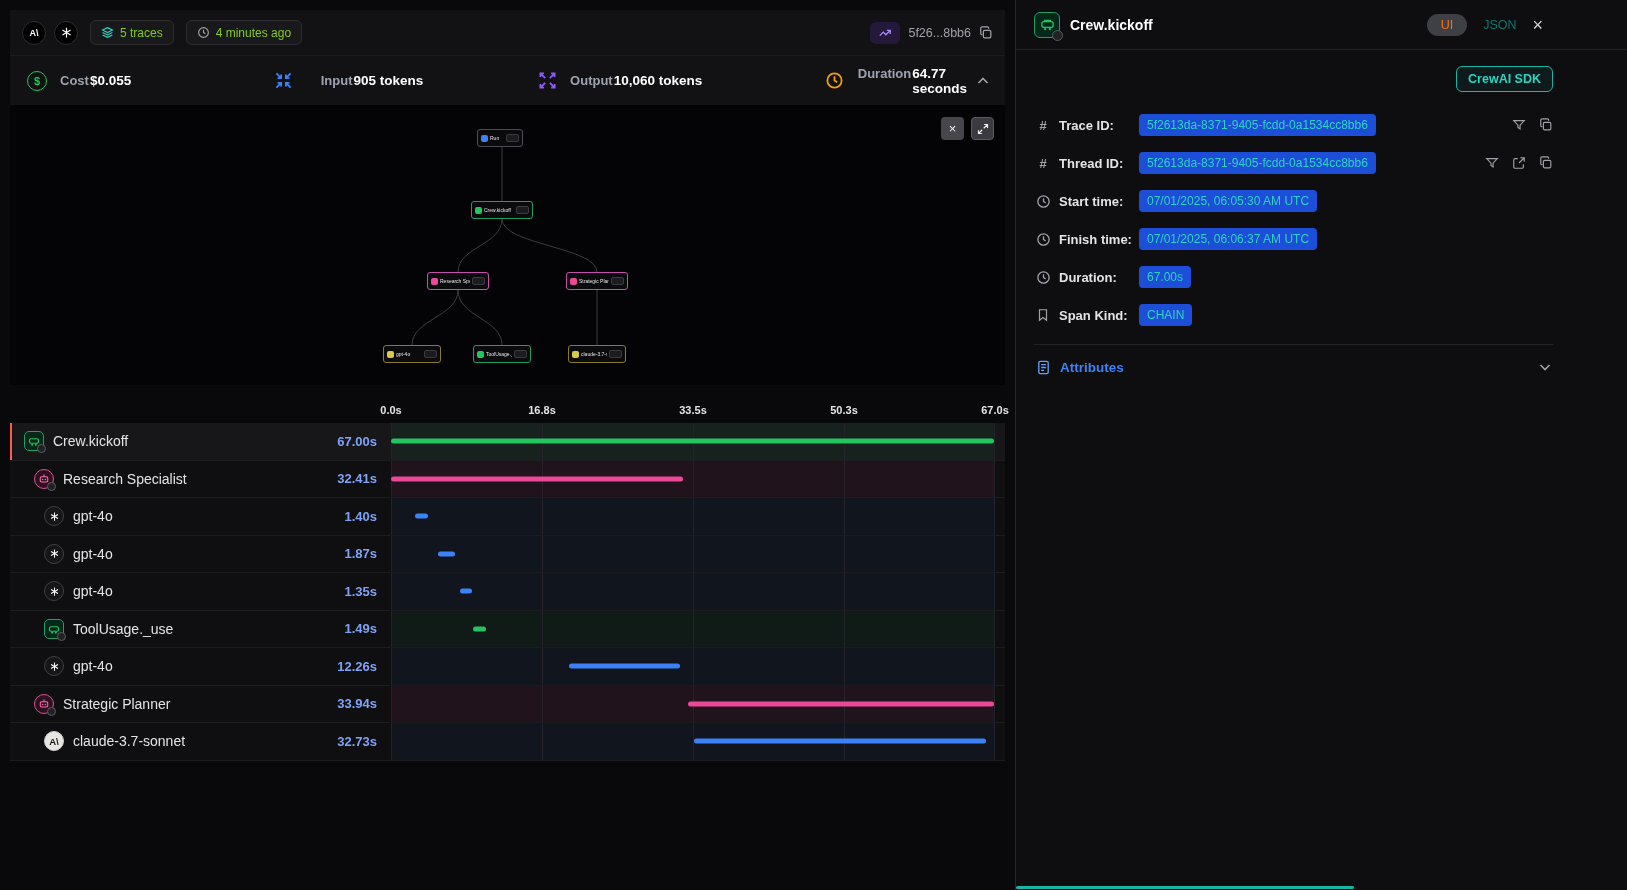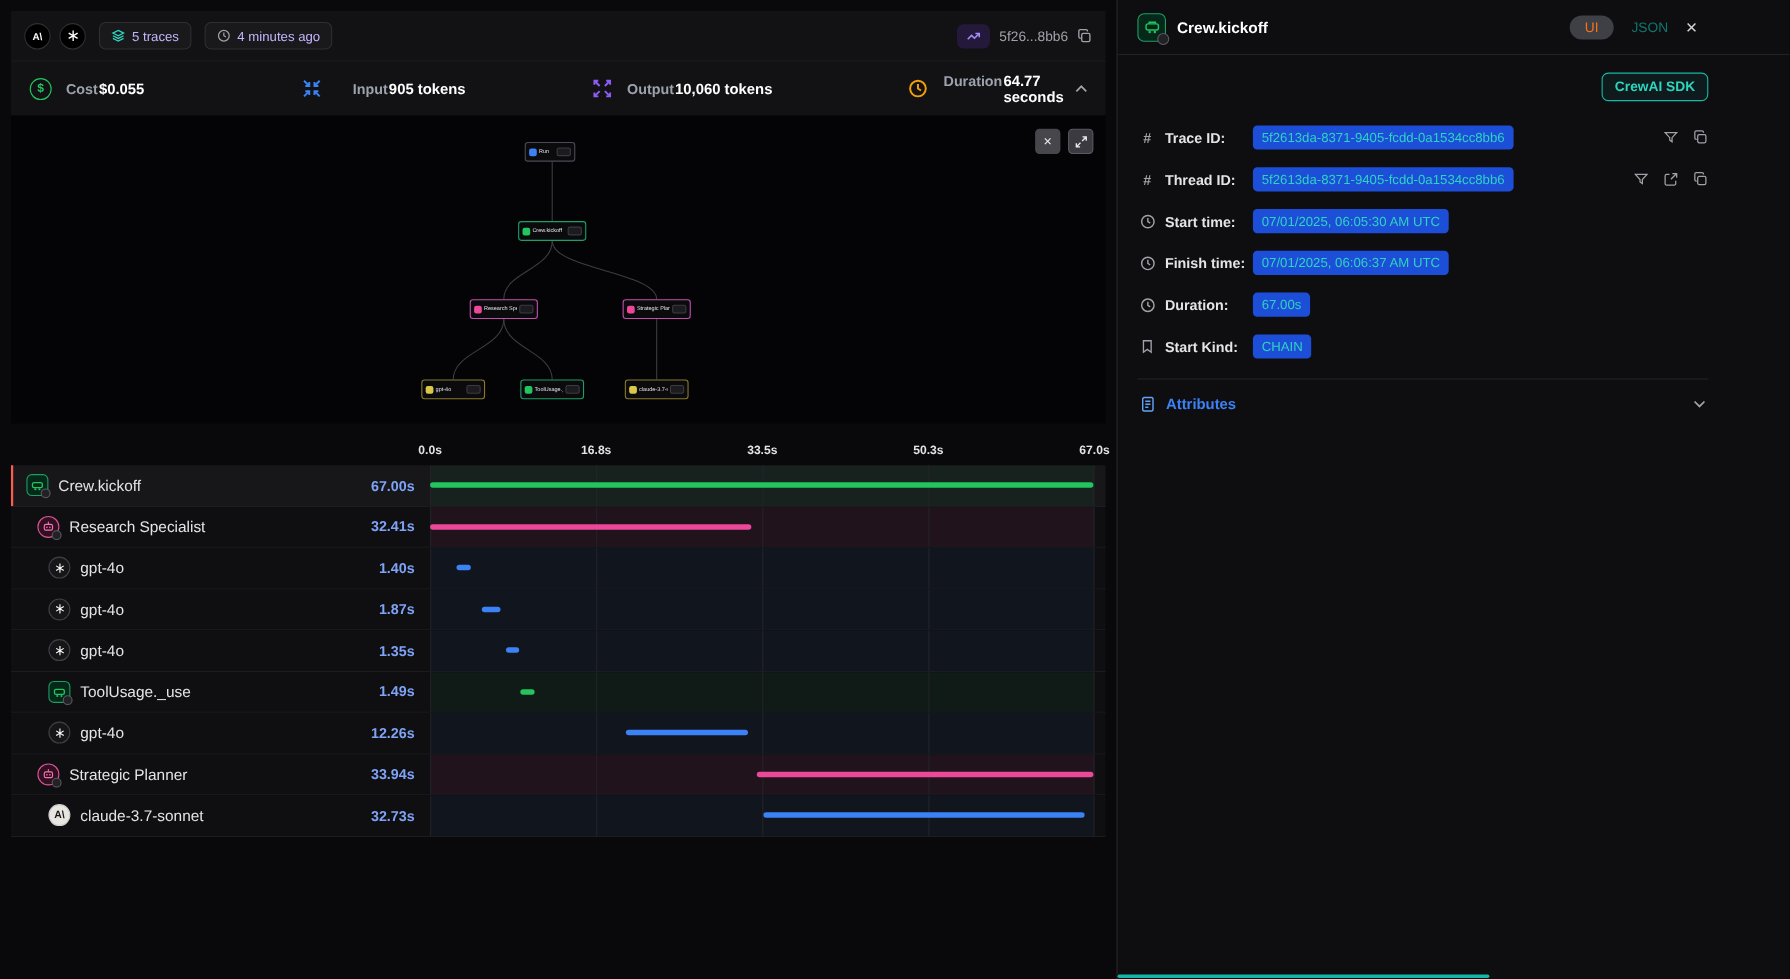--- a/index.html
+++ b/index.html
@@ -17,21 +17,21 @@
     display:flex; align-items:center; padding:0 12px; gap:8px;
   }
   .logo-circle {
     width:24px; height:24px; border-radius:50%; background:#000;
     border:1px solid #2e2e33; display:flex; align-items:center; justify-content:center;
     flex:none; font-size:9px; font-weight:700; color:#fff;
   }
   .chip {
     height:25px; display:flex; align-items:center; gap:6px; padding:0 10px;
     background:#19191c; border:1px solid #2e2e33; border-radius:6px;
-    font-size:12px; color:#c4b5fd; margin-left:4px;justify-content:flex-end;
+    font-size:12px; color:#84cc16; margin-left:4px;justify-content:flex-end;
   }
   .topbar-right { margin-left:auto; display:flex; align-items:center; gap:8px; }
   .trend-btn {
     width:30px; height:22px; border-radius:6px; background:rgba(124,58,237,.18);
     display:flex; align-items:center; justify-content:center;
   }
   .short-id { font-size:12.5px; color:#a1a1aa; }
   .icon-btn-plain { color:#a1a1aa; display:flex; align-items:center; }
 
   .stats-row {
@@ -580,21 +580,21 @@
           <span class="f-label">Duration:</span>
           <span class="f-value">67.00s</span>
           <span class="f-actions"></span>
         </div>
         <div class="field-row">
           <span class="f-icon">
             <svg viewBox="0 0 16 16" width="14" height="14" fill="none" stroke="currentColor" stroke-width="1.4">
               <path d="M4 2h8v12l-4-3-4 3z"></path>
             </svg>
           </span>
-          <span class="f-label">Start Kind:</span>
+          <span class="f-label">Span Kind:</span>
           <span class="f-value">CHAIN</span>
           <span class="f-actions"></span>
         </div>
       </div>
     <div class="attr-section">
       <div class="attr-row">
         <span class="f-icon">
           <svg viewBox="0 0 16 16" width="15" height="15" fill="none" stroke="#60a5fa" stroke-width="1.4">
               <rect x="3" y="1.5" width="10" height="13" rx="1.5"></rect>
               <path d="M5.5 5h5M5.5 8h5M5.5 11h3"></path>

